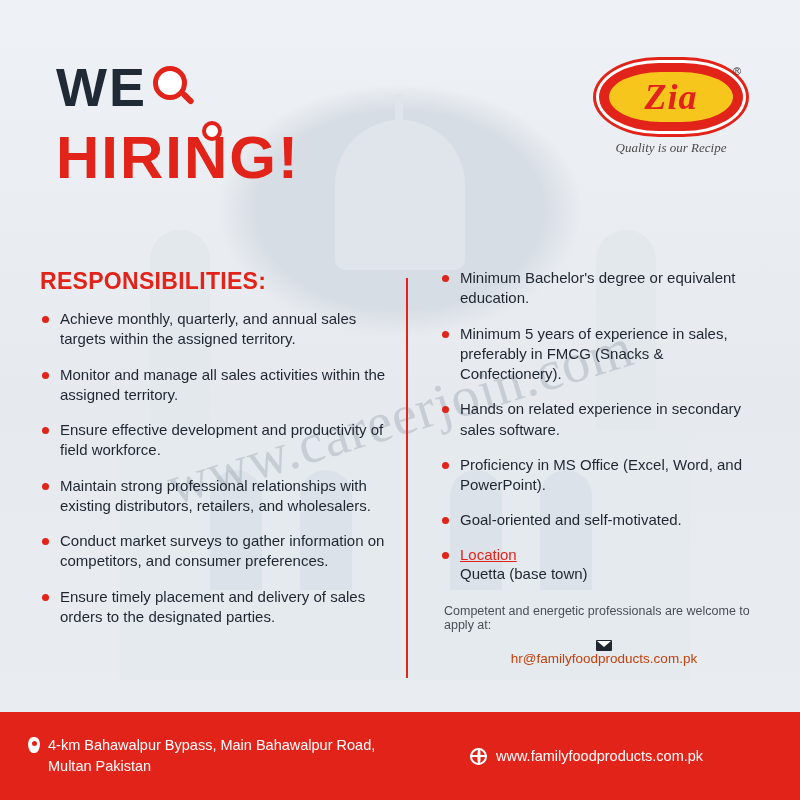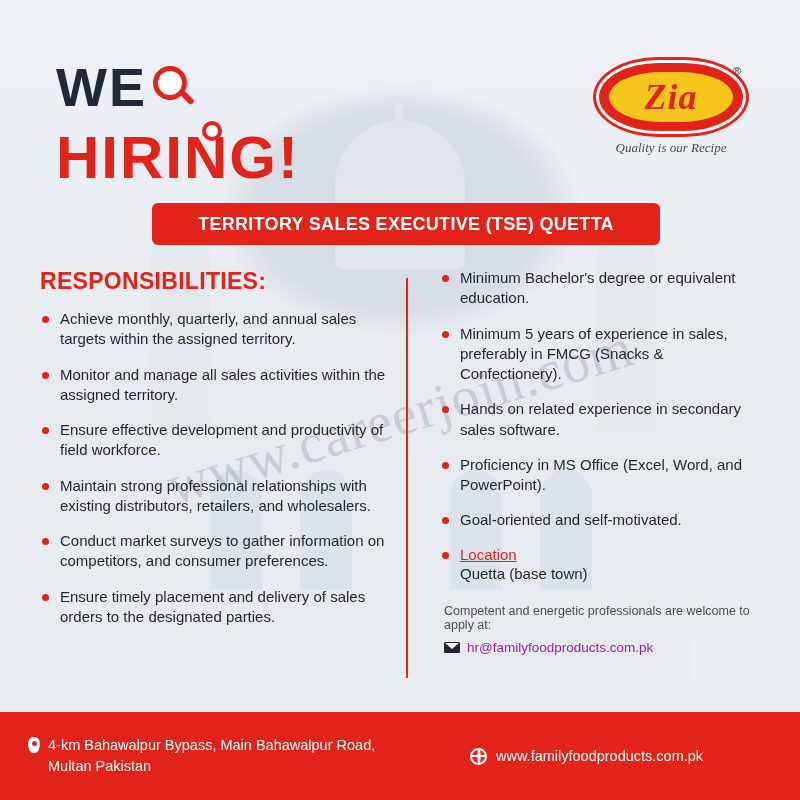--- a/index.html
+++ b/index.html
@@ -194,22 +194,22 @@
     content: ""; position: absolute; left: 2px; top: 6px;
     width: 7px; height: 7px; border-radius: 50%; background: #e2231a;
   }
   .loc-value { font-size: 15px; color: #1f2630; padding-left: 20px; }
   .apply-note {
     margin-top: 22px; padding-left: 4px;
     font-size: 12.5px; color: #4a4f57;
   }
   .email-row {
     margin-top: 8px; padding-left: 4px;
-    display: flex; align-items: center; gap: 7px;
-    font-size: 13.5px; color: #a21caf;
+    display: flex; align-items: center; 
+    font-size: 13.5px; color: #c2410c; flex-direction: column;
   }
   .mail-icon {
     width: 16px; height: 11px; background: #1f2630; position: relative;
     border-radius: 1px;
   }
   .mail-icon:after {
     content: ""; position: absolute; left: 1px; top: 1px;
     border-left: 7px solid transparent; border-right: 7px solid transparent;
     border-top: 6px solid #ffffff;
   }
@@ -287,23 +287,20 @@
   <div class="logo">
     <div class="logo-badge">
       <div class="inner">
         <span class="logo-text">Zia</span>
       </div>
       <span class="logo-reg">®</span>
     </div>
     <div class="logo-tag">Quality is our Recipe</div>
   </div>
 
-  <div class="title-banner">
-    <span>TERRITORY SALES EXECUTIVE (TSE) QUETTA</span>
-  </div>
 
   <div class="watermark">www.careerjoin.com</div>
 
   <div class="divider"></div>
 
   <div class="cols">
 
     <div class="col col-left">
       <div class="col-head">RESPONSIBILITIES:</div>
       <ul class="points">

